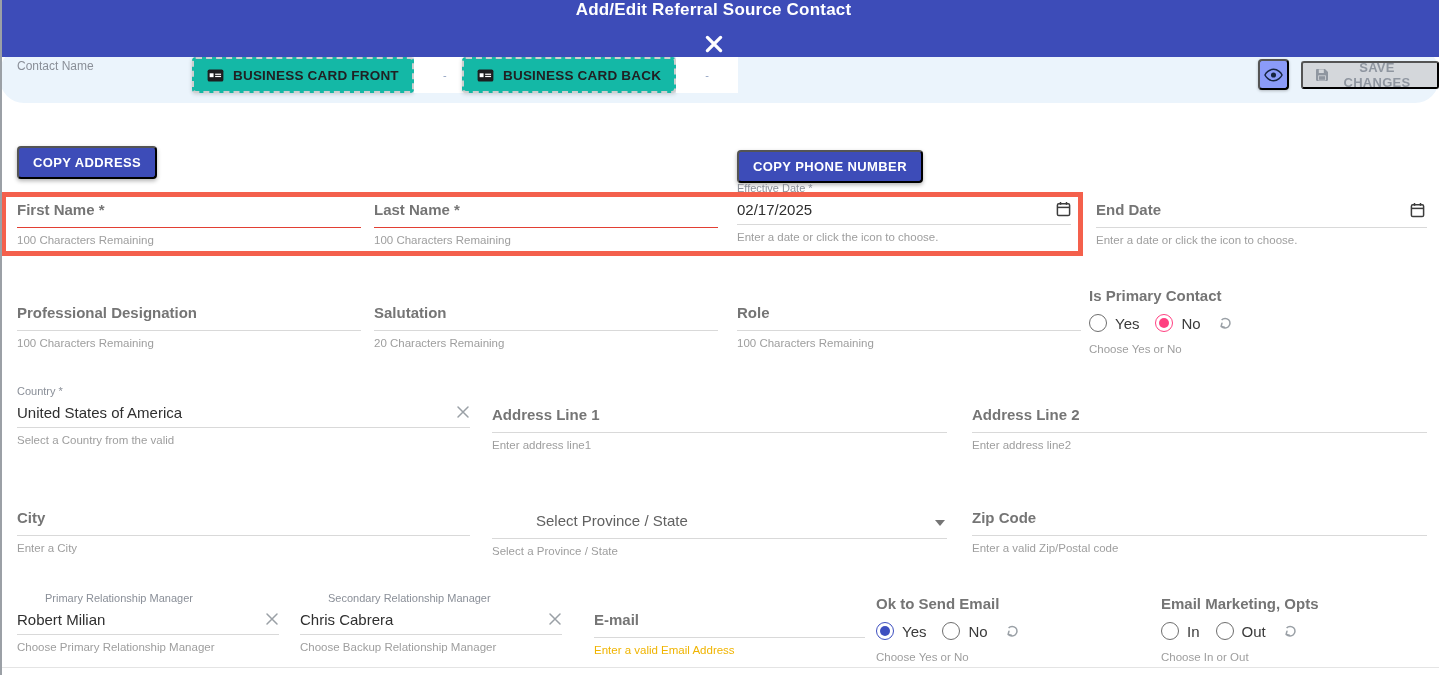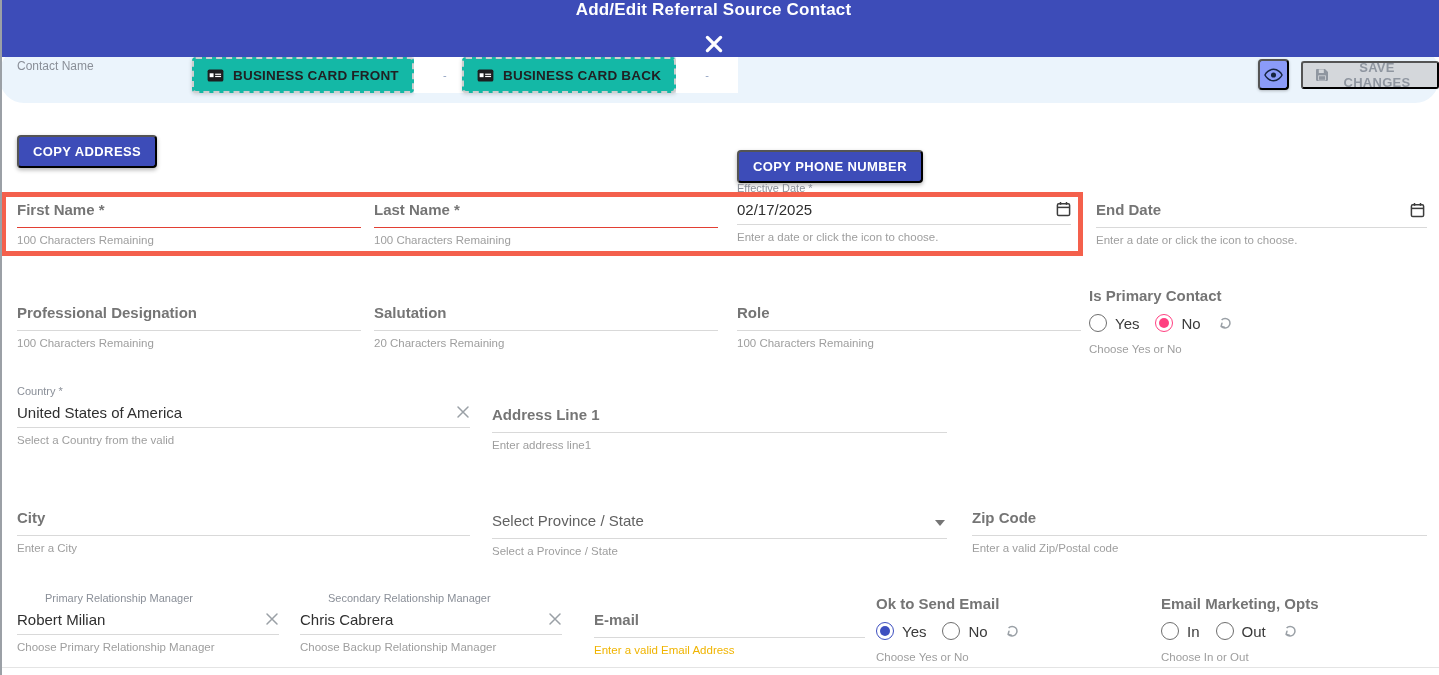--- a/index.html
+++ b/index.html
@@ -24,26 +24,26 @@
   .tbar-label{position:absolute;left:17px;top:11px;font-size:12px;color:var(--tiny);}
   .card-group{position:absolute;top:9px;display:flex;align-items:stretch;}
   .card-group.front{left:192px;} .card-group.back{left:462px;}
   .card-btn{display:flex;align-items:center;gap:9px;background:#14b8a6;border:2px dashed #cfcfcf;border-radius:4px;padding:0 13px;height:36px;font-size:13.5px;font-weight:700;color:#202124;letter-spacing:.2px;box-shadow:0 1px 4px rgba(0,0,0,.18);cursor:pointer;white-space:nowrap;}
   .card-slot{width:62px;height:36px;background:#fff;display:flex;align-items:center;justify-content:center;color:#8fa0c0;font-size:11px;}
   .eye-btn{position:absolute;left:1258px;top:11px;width:31px;height:31px;background:var(--eye-bg);border-radius:4px;display:flex;align-items:center;justify-content:center;cursor:pointer;box-shadow:0 1px 3px rgba(0,0,0,.25);}
   .save-btn{position:absolute;left:1301px;top:13px;height:28px;background:var(--disabled-bg);color:var(--disabled-fg);border-radius:3px;display:flex;align-items:center;padding:0 12px;font-size:13px;font-weight:700;letter-spacing:.3px;}
 
   
   .btn-primary{position:absolute;background:var(--primary);color:#fff;font-size:13px;font-weight:700;letter-spacing:.4px;padding:0 14px;height:33px;display:flex;align-items:center;border-radius:4px;box-shadow:0 2px 4px rgba(0,0,0,.3);cursor:pointer;}
-  .copy-address{left:17px;top:135px;} .copy-phone{left:737px;top:150px;text-align:center;}
+  .copy-address{left:17px;top:146px;} .copy-phone{left:737px;top:150px;text-align:center;}
 
   
   .field{position:absolute;}
   .f-label{display:block;font-size:15px;font-weight:700;color:var(--label);line-height:18px;}
-  .f-label.regular{font-weight:400;color:#616161;}
+  .f-label.regular{font-weight:400;color:#616161;margin-left:44px;}
   .f-tiny{display:block;font-size:11px;color:var(--tiny);line-height:13px;margin-bottom:2px;}
   .f-tiny.bold{font-weight:400;margin-left:28px;}
   .input-line{border-bottom:1px solid var(--line);display:flex;align-items:flex-end;justify-content:space-between;}
   .empty .input-line{height:9px;}
   .filled .input-line{height:28px;align-items:center;padding-bottom:3px;}
   .input-line.error{border-bottom-color:var(--error-line);}
   .f-value{font-size:15px;color:var(--value);}
   .f-helper{display:block;font-size:11.5px;color:var(--helper);line-height:14px;margin-top:5px;}
   .f-helper.warn{color:var(--warn);}
   .corner-ico{position:absolute;right:2px;top:1px;}
@@ -229,20 +229,25 @@
     </div>
     <span class="f-helper">Select a Country from the valid</span>
   </div>
 
   <div class="field empty" style="left:492px;top:406px;width:455px;">
     <span class="f-label">Address Line 1</span>
     <div class="input-line"></div>
     <span class="f-helper">Enter address line1</span>
   </div>
 
+  <div class="field empty" style="left:972px;top:406px;width:455px;">
+    <span class="f-label">Address Line 2</span>
+    <div class="input-line"></div>
+    <span class="f-helper">Enter address line2</span>
+  </div>
 
   <div class="field empty" style="left:17px;top:509px;width:453px;">
     <span class="f-label">City</span>
     <div class="input-line"></div>
     <span class="f-helper">Enter a City</span>
   </div>
 
   <div class="field empty" style="left:492px;top:512px;width:455px;">
     <span class="f-label regular">Select Province / State</span>
     <span class="corner-ico" style="top:8px;">

